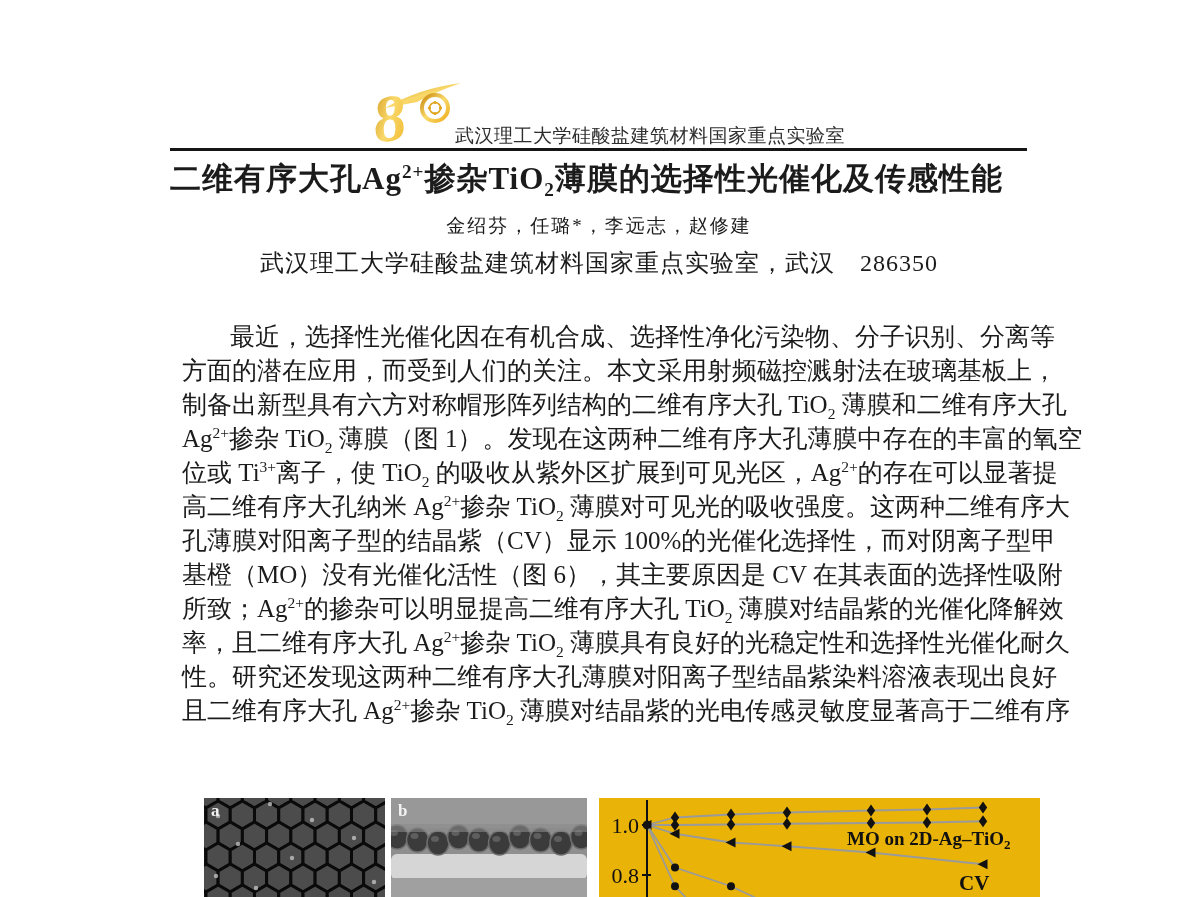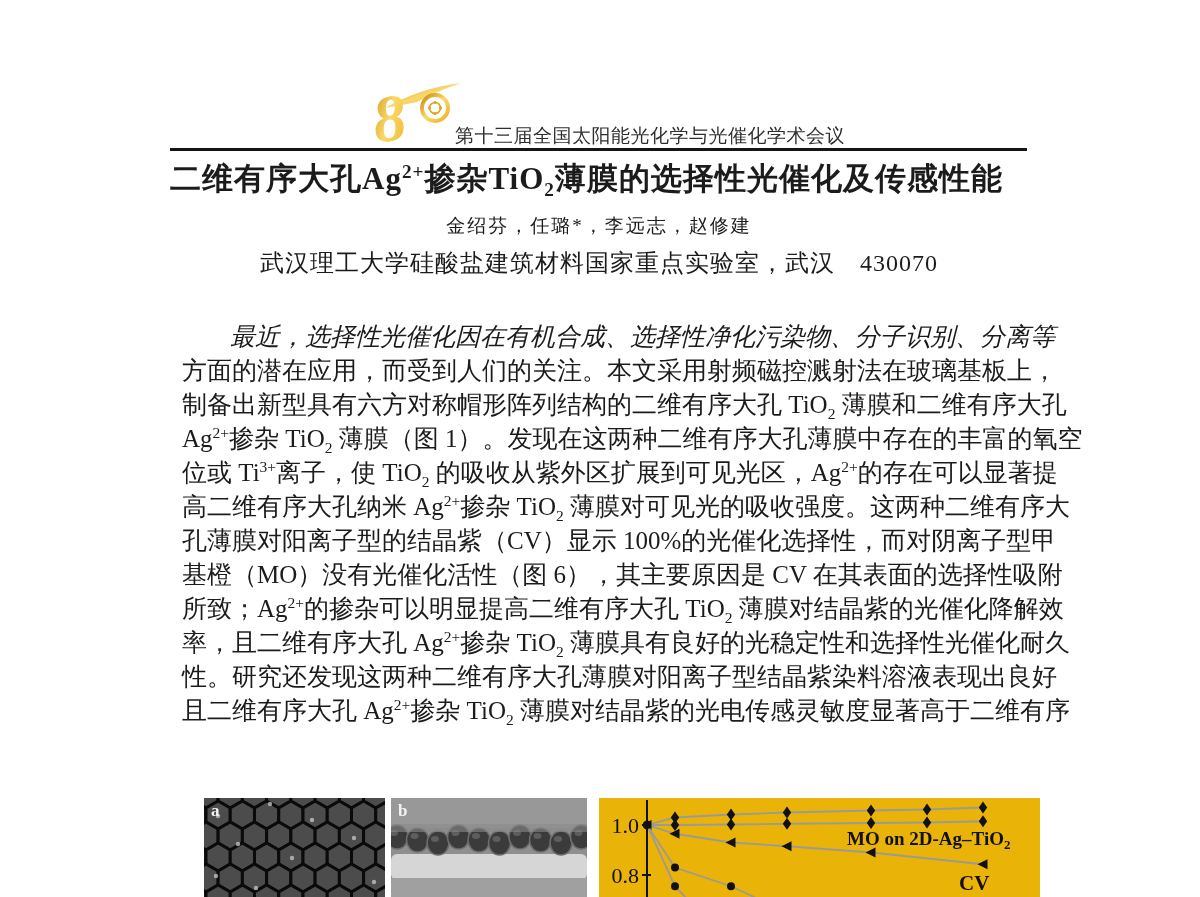--- a/index.html
+++ b/index.html
@@ -17,21 +17,21 @@
 
   
   #paper-title{left:170px;top:158px;width:858px;font-size:31px;
                font-weight:bold;white-space:nowrap;letter-spacing:1px;}
   #authors{left:170px;top:213px;width:858px;text-align:center;font-size:19px;letter-spacing:2px;}
   #affiliation{left:170px;top:247px;width:858px;text-align:center;font-size:24px;letter-spacing:1px;}
 
   
   #body-text{left:182px;top:320px;width:846px;font-size:25px;line-height:34px;}
   .bline{text-align:justify;text-align-last:justify;white-space:nowrap;height:34px;}
-  .bline.first{text-indent:48px;font-style:italic;}
+  .bline.first{text-indent:48px;}
   .bline.last{text-align-last:left;}
 
   
   .panel{top:798px;height:99px;overflow:hidden;background:#222;}
   #panel-a{left:204px;width:181px;}
   #panel-b{left:391px;width:196px;background:#8f8f8f;}
   .panel-label{position:absolute;left:7px;top:3px;color:#f2f2f2;font-weight:bold;
                font-size:17px;font-family:"Liberation Serif",serif;z-index:3;}
   #chart-box{left:599px;top:798px;width:441px;height:99px;overflow:hidden;background:#eab308;}
   svg{display:block;}
@@ -52,29 +52,29 @@
     <text x="8" y="60" font-family="Liberation Serif, serif" font-style="italic" font-weight="bold" font-size="66" fill="url(#goldgrad)" transform="rotate(-8 30 40)">8</text>
     <circle cx="70" cy="28" r="13" fill="#ffffff" stroke="url(#goldgrad)" stroke-width="4"></circle>
     <circle cx="70" cy="28" r="5.5" fill="none" stroke="#e0a41c" stroke-width="1.6"></circle>
     <circle cx="70" cy="22.5" r="1.6" fill="#e0a41c"></circle>
     <circle cx="70" cy="33.5" r="1.6" fill="#e0a41c"></circle>
     <circle cx="64.5" cy="28" r="1.6" fill="#e0a41c"></circle>
     <circle cx="75.5" cy="28" r="1.6" fill="#e0a41c"></circle>
   </svg>
 </div>
 
-<div class="abs" id="conf-line">第十三届全国太阳能光化学与光催化学术会议</div>
+<div class="abs" id="conf-line">武汉理工大学硅酸盐建筑材料国家重点实验室</div>
 
 <div class="abs" id="head-rule"></div>
 
 <div class="abs" id="paper-title">二维有序大孔Ag<sup>2+</sup>掺杂TiO<sub>2</sub>薄膜的选择性光催化及传感性能</div>
 
 <div class="abs" id="authors">金绍芬，任璐*，李远志，赵修建</div>
 
-<div class="abs" id="affiliation">武汉理工大学硅酸盐建筑材料国家重点实验室，武汉　430070</div>
+<div class="abs" id="affiliation">武汉理工大学硅酸盐建筑材料国家重点实验室，武汉　286350</div>
 
 <div class="abs" id="body-text">
   <div class="bline first">最近，选择性光催化因在有机合成、选择性净化污染物、分子识别、分离等</div>
   <div class="bline">方面的潜在应用，而受到人们的关注。本文采用射频磁控溅射法在玻璃基板上，</div>
   <div class="bline">制备出新型具有六方对称帽形阵列结构的二维有序大孔 TiO<sub>2</sub> 薄膜和二维有序大孔</div>
   <div class="bline">Ag<sup>2+</sup>掺杂 TiO<sub>2</sub> 薄膜（图 1）。发现在这两种二维有序大孔薄膜中存在的丰富的氧空</div>
   <div class="bline">位或 Ti<sup>3+</sup>离子，使 TiO<sub>2</sub> 的吸收从紫外区扩展到可见光区，Ag<sup>2+</sup>的存在可以显著提</div>
   <div class="bline">高二维有序大孔纳米 Ag<sup>2+</sup>掺杂 TiO<sub>2</sub> 薄膜对可见光的吸收强度。这两种二维有序大</div>
   <div class="bline">孔薄膜对阳离子型的结晶紫（CV）显示 100%的光催化选择性，而对阴离子型甲</div>
   <div class="bline">基橙（MO）没有光催化活性（图 6），其主要原因是 CV 在其表面的选择性吸附</div>

